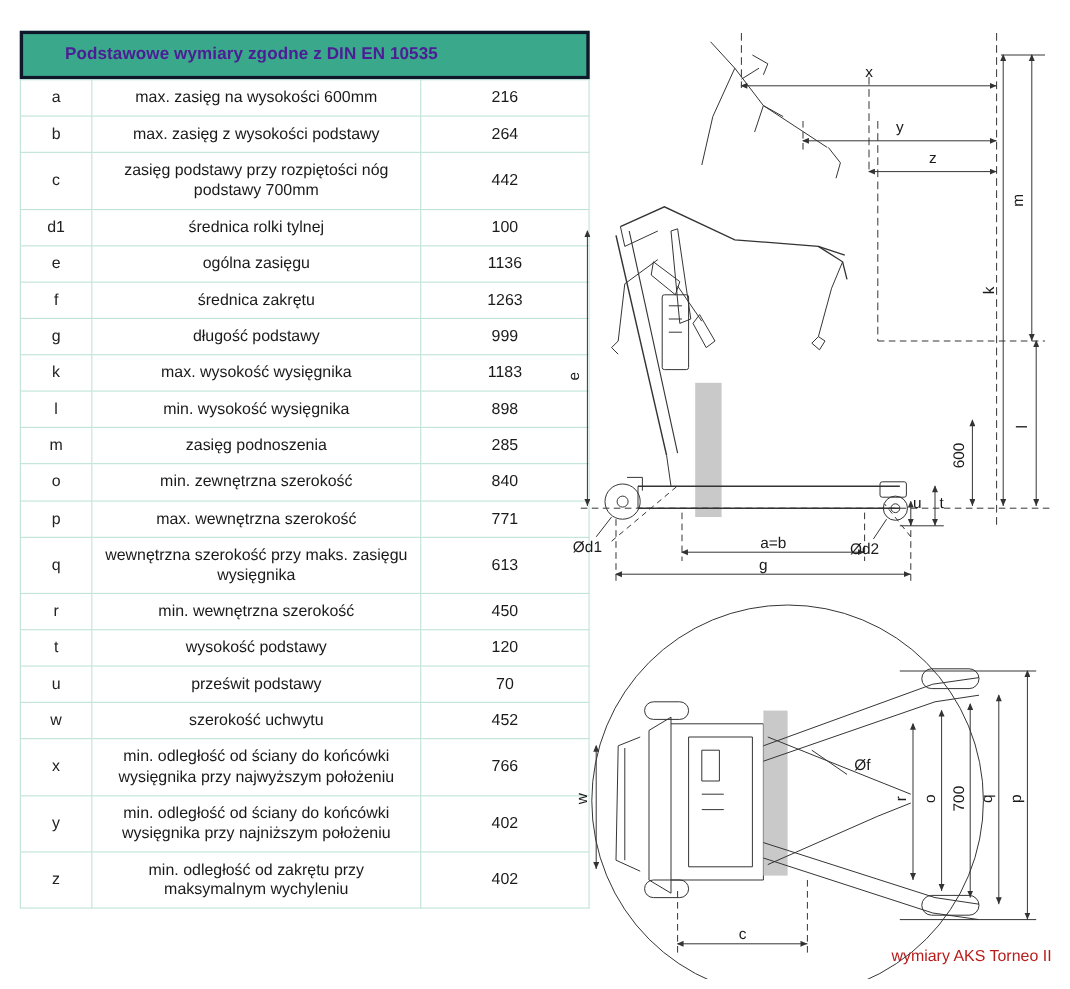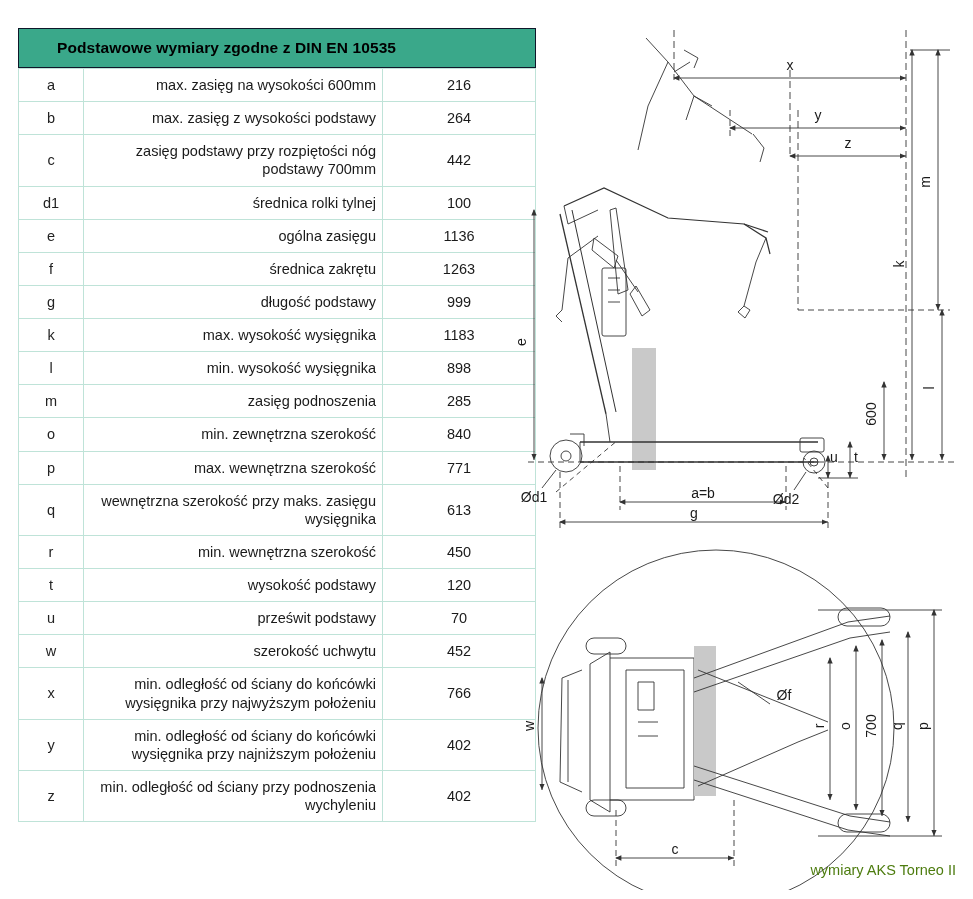--- a/index.html
+++ b/index.html
@@ -30,43 +30,43 @@
   }
   table.dims {
     border-collapse: collapse;
     width: 100%;
     table-layout: fixed;
     font-size: 14.5px;
   }
   table.dims caption {
     caption-side: top;
     background: #3aa88a;
-    color: #000000;
+    color: #4c1d95;
     font-weight: bold;
     font-size: 15.5px;
     text-align: left;
     padding: 10px 0 10px 38px;
     letter-spacing: .1px;
-    border: 1px solid #0f172a;
+    border: 3px solid #0f172a;
     box-sizing: border-box;
   }
   table.dims td {
     border: 1px solid #bfe3d8;
     padding: 7px 6px;
     vertical-align: middle;
     line-height: 1.25;
   }
   td.sym {
     width: 52px;
     text-align: center;
     color: #222;
   }
   td.desc {
     width: 286px;
-    text-align: right;
+    text-align: center;
     padding-left: 12px;
     padding-right: 10px;
   }
   td.val {
     width: 140px;
     text-align: center;
     margin-left: 36px;
   }
 
   
@@ -78,21 +78,21 @@
     height: 880px;
   }
   .drawings svg {
     display: block;
   }
   .caption {
     position: absolute;
     right: 12px;
     bottom: 12px;
     font-size: 14.5px;
-    color: #4d7c0f;
+    color: #b91c1c;
     text-align: right;
   }
 </style>
 </head>
 <body>
 
 <div class="page">
 
   <div class="table-wrap">
     <table class="dims">
@@ -188,21 +188,21 @@
           <td class="desc">min. odległość od ściany do końcówki wysięgnika przy najwyższym położeniu</td>
           <td class="val">766</td>
         </tr>
         <tr>
           <td class="sym">y</td>
           <td class="desc">min. odległość od ściany do końcówki wysięgnika przy najniższym położeniu</td>
           <td class="val">402</td>
         </tr>
         <tr>
           <td class="sym">z</td>
-          <td class="desc">min. odległość od ściany przy podnoszenia wychyleniu</td>
+          <td class="desc">min. odległość od zakrętu przy maksymalnym wychyleniu</td>
           <td class="val">402</td>
         </tr>
       </tbody>
     </table>
   </div>
 
   <div class="drawings">
     <svg width="470" height="880" viewBox="0 0 470 880" xmlns="http://www.w3.org/2000/svg">
       <defs>
         <marker id="ar" markerWidth="8" markerHeight="8" refX="7" refY="3" orient="auto">

